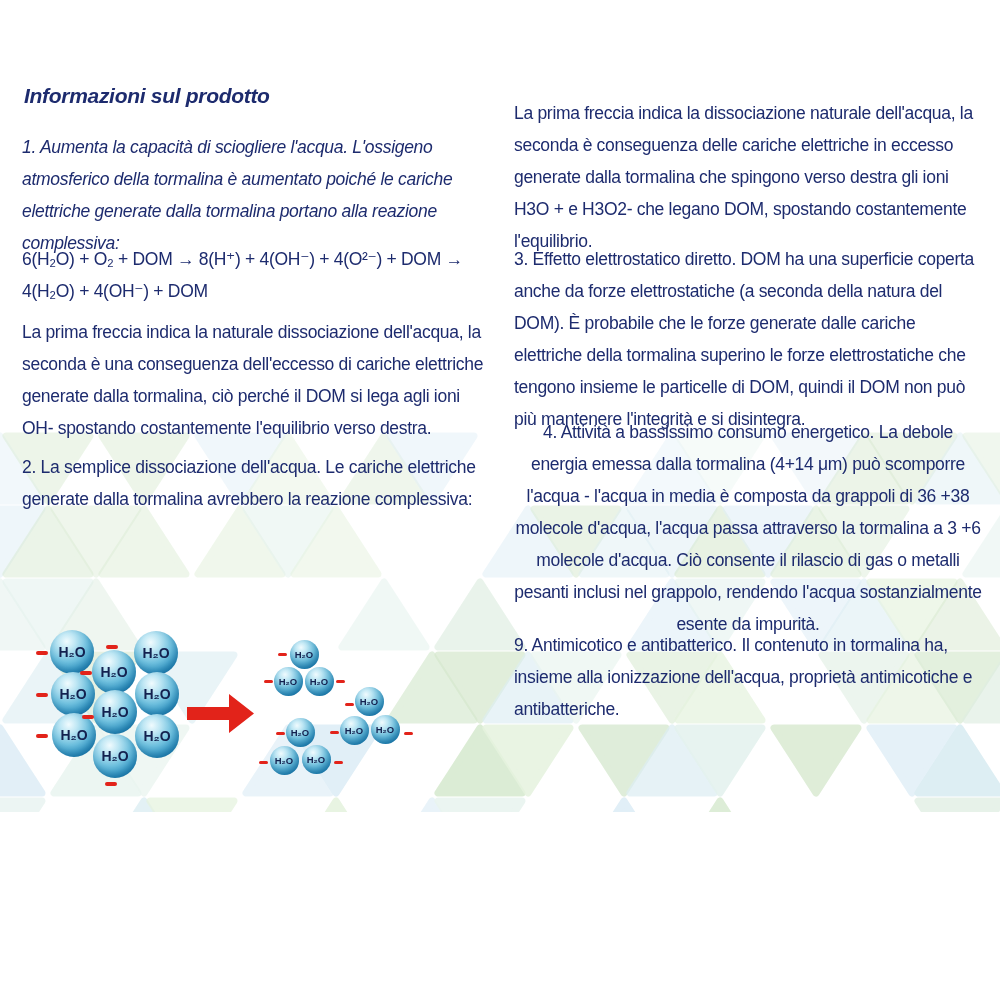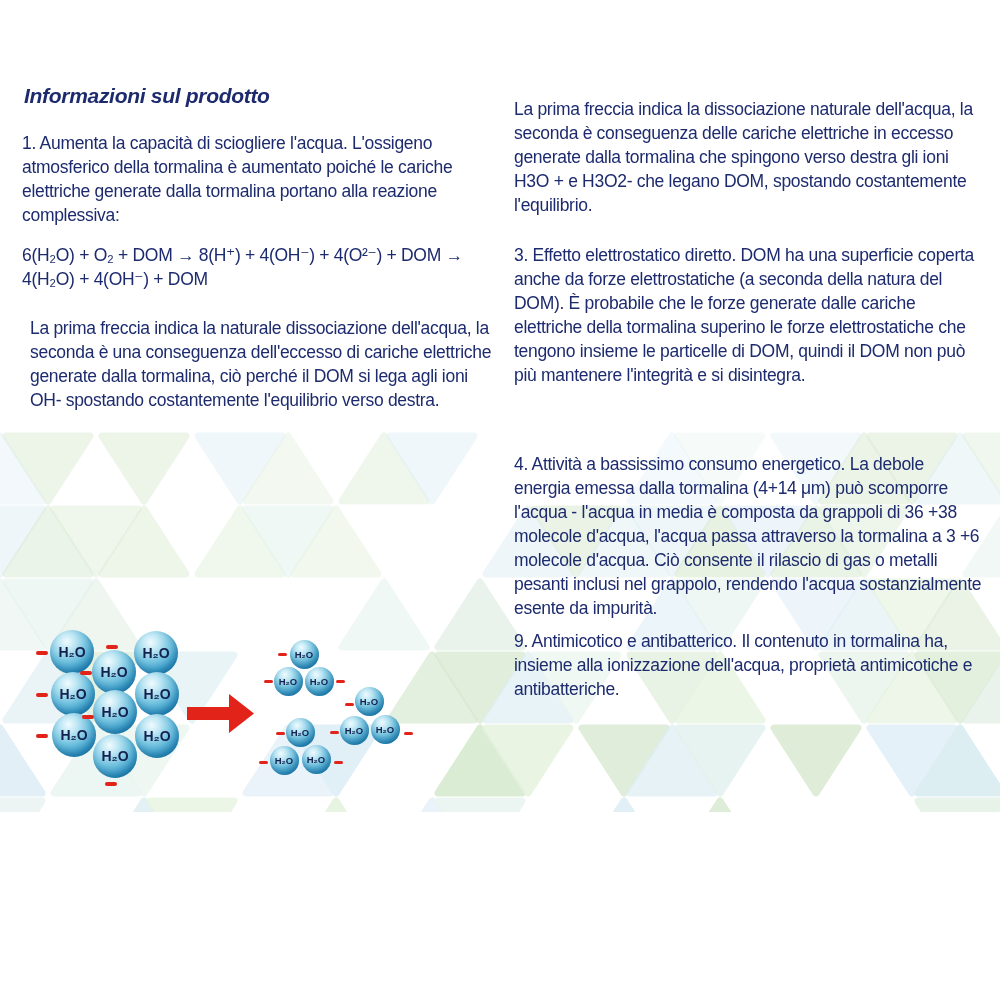--- a/index.html
+++ b/index.html
@@ -11,26 +11,26 @@
   .page{position:absolute;inset:0;width:1000px;height:1000px;}
   #bg-pattern{position:absolute;left:0;top:0;width:1000px;height:1000px;z-index:0;}
   .content{position:absolute;inset:0;z-index:2;}
   .page-title{
     position:absolute;left:24px;top:84px;width:470px;margin:0;
     font-style:italic;font-weight:700;font-size:21px;letter-spacing:-0.3px;
     color:#1d2b6e;
   }
   .para{
     position:absolute;margin:0;color:#1d2b6e;
-    font-size:17.5px;line-height:24px;letter-spacing:-0.3px;font-weight:500;
+    font-size:17.5px;line-height:32px;letter-spacing:-0.3px;font-weight:500;
   }
   .col-left{left:22px;width:470px;}
   .col-right{left:514px;width:468px;}
-  .lp1{top:131px;} .lf1{top:243px;} .lp2{top:316px;margin-left:8px;} .lp3{top:451px;} .lf2{top:540px;}
-  .rp1{top:97px;} .rp2{top:243px;} .rp3{top:452px;} .rp4{top:629px;}
+  .lp1{top:131px;font-style:italic;} .lf1{top:243px;} .lp2{top:316px;} .lp3{top:451px;} .lf2{top:540px;}
+  .rp1{top:97px;} .rp2{top:243px;} .rp3{top:416px;text-align:center;} .rp4{top:629px;}
 
   
   .diagram{position:absolute;left:17px;top:600px;width:470px;height:230px;z-index:3;}
   .sphere{
     position:absolute;border-radius:50%;
     background:radial-gradient(circle at 38% 26%, #f0fbfe 0%, #bfe7f4 20%, #6fc0de 48%, #2b92c2 75%, #156fa5 92%, #0f608e 100%);
     box-shadow:inset -2px -4px 6px rgba(8,62,105,.30);
     display:flex;align-items:center;justify-content:center;
     color:#13214f;font-weight:700;
   }
@@ -136,20 +136,21 @@
         <polygon points="1014,801 1098,801 1056,866" fill="#e1eff7" stroke="#e1eff7" stroke-width="7" stroke-linejoin="round" opacity="0.9416596204368398"></polygon>
       </g>
     </svg>
 
   <div class="content">
     <h1 class="page-title">Informazioni sul prodotto</h1>
 
     <p class="para col-left lp1">1. Aumenta la capacità di sciogliere l'acqua. L'ossigeno atmosferico della tormalina è aumentato poiché le cariche elettriche generate dalla tormalina portano alla reazione complessiva:</p>
     <p class="para col-left lf1">6(H₂O) + O₂ + DOM → 8(H⁺) + 4(OH⁻) + 4(O²⁻) + DOM → 4(H₂O) + 4(OH⁻) + DOM</p>
     <p class="para col-left lp2">La prima freccia indica la naturale dissociazione dell'acqua, la seconda è una conseguenza dell'eccesso di cariche elettriche generate dalla tormalina, ciò perché il DOM si lega agli ioni OH- spostando costantemente l'equilibrio verso destra.</p>
+    <p class="para col-left lp3">2. La semplice dissociazione dell'acqua. Le cariche elettriche generate dalla tormalina avrebbero la reazione complessiva:</p>
 
     <p class="para col-right rp1">La prima freccia indica la dissociazione naturale dell'acqua, la seconda è conseguenza delle cariche elettriche in eccesso generate dalla tormalina che spingono verso destra gli ioni H3O + e H3O2- che legano DOM, spostando costantemente l'equilibrio.</p>
     <p class="para col-right rp2">3. Effetto elettrostatico diretto. DOM ha una superficie coperta anche da forze elettrostatiche (a seconda della natura del DOM). È probabile che le forze generate dalle cariche elettriche della tormalina superino le forze elettrostatiche che tengono insieme le particelle di DOM, quindi il DOM non può più mantenere l'integrità e si disintegra.</p>
     <p class="para col-right rp3">4. Attività a bassissimo consumo energetico. La debole energia emessa dalla tormalina (4+14 μm) può scomporre l'acqua - l'acqua in media è composta da grappoli di 36 +38 molecole d'acqua, l'acqua passa attraverso la tormalina a 3 +6 molecole d'acqua. Ciò consente il rilascio di gas o metalli pesanti inclusi nel grappolo, rendendo l'acqua sostanzialmente esente da impurità.</p>
     <p class="para col-right rp4">9. Antimicotico e antibatterico. Il contenuto in tormalina ha, insieme alla ionizzazione dell'acqua, proprietà antimicotiche e antibatteriche.</p>
 
     <div class="diagram" id="diagram">
       <svg class="arrow-svg" width="470" height="230" viewBox="0 0 470 230">
         <polygon points="170,107 212,107 212,94 237,113.5 212,133 212,120 170,120" fill="#e2231a"></polygon>
       </svg>

